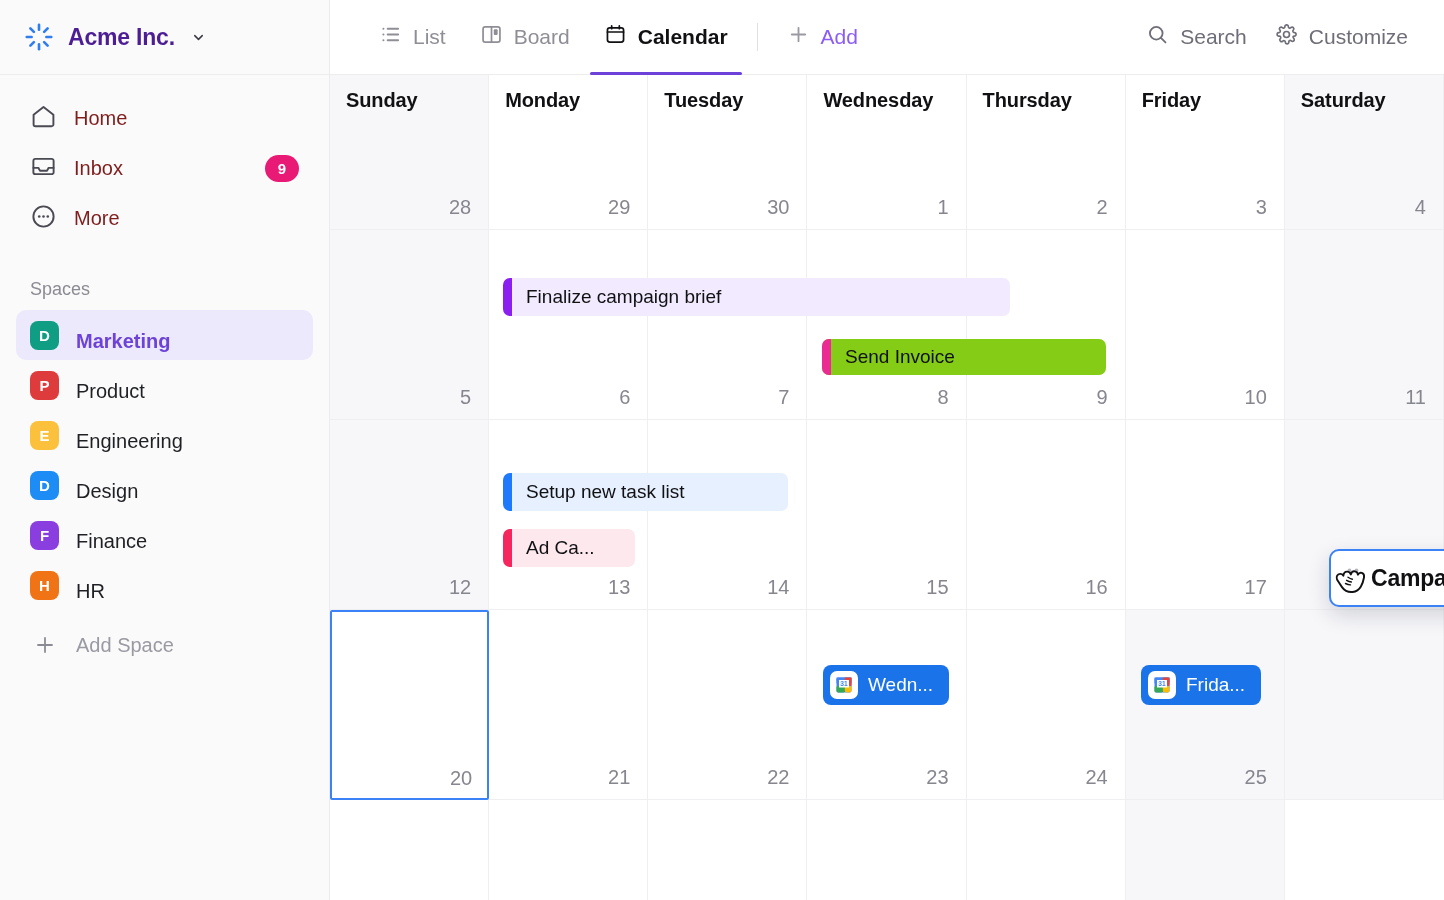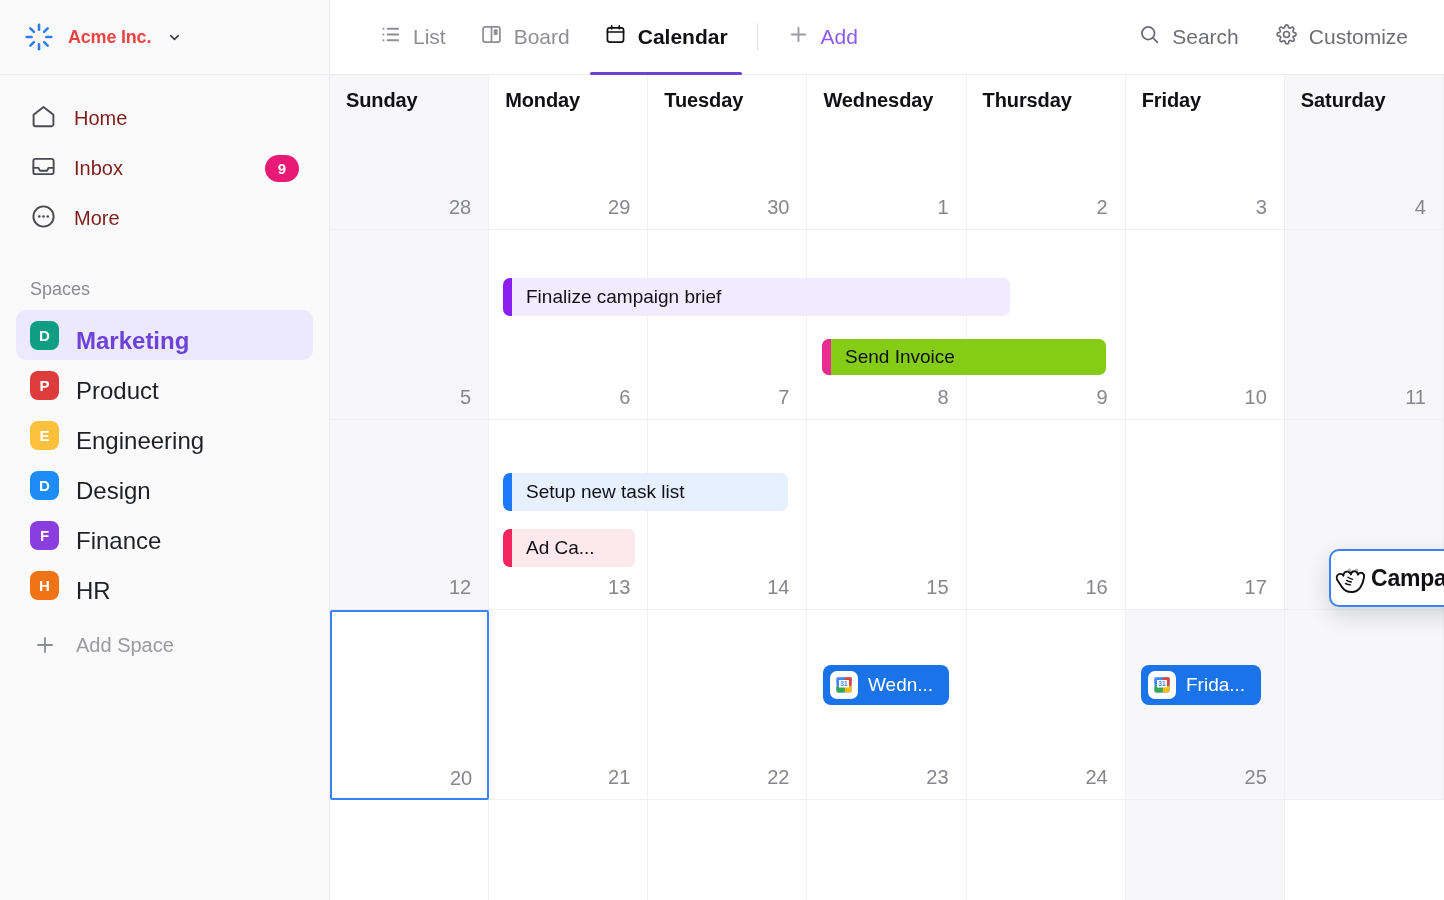--- a/index.html
+++ b/index.html
@@ -33,23 +33,23 @@
     height: 75px;
     flex: 0 0 75px;
     display: flex;
     align-items: center;
     gap: 14px;
     padding: 0 24px;
     border-bottom: 1px solid #ededed;
   }
   .ws-logo { width: 30px; height: 30px; flex: 0 0 30px; }
   .ws-name {
-    font-size: 18px;
+    font-size: 23px;
     font-weight: 700;
-    color: #ef4444;
+    color: #4c1d95;
     letter-spacing: -0.2px;
   }
   .ws-chevron { margin-left: 2px; display: flex; align-items: center; }
 
   .nav {
     padding: 18px 16px 0 16px;
   }
   .nav-item {
     height: 50px;
     display: flex;
@@ -104,21 +104,21 @@
     width: 29px; height: 29px;
     flex: 0 0 29px;
     border-radius: 8px;
     color: #ffffff;
     font-size: 15px;
     font-weight: 700;
     display: flex;
     align-items: center;
     justify-content: center;
   }
-  .space-label { font-size: 24px; color: #1f2024; margin-top: 12px; }
+  .space-label { font-size: 20px; color: #1f2024; margin-top: 12px; }
 
   .add-space {
     height: 50px;
     margin: 10px 16px 0 16px;
     display: flex;
     align-items: center;
     gap: 17px;
     padding: 0 14px;
     cursor: pointer;
   }
@@ -172,21 +172,21 @@
   .tab-sep {
     width: 1px; height: 28px;
     background: #e2e2e6;
     margin: 0 12px;
   }
   .tab.add { color: #8b5cf6; }
   .topbar-right {
     margin-left: auto;
     display: flex;
     align-items: flex-start;
-    gap: 8px;
+    gap: 0;
   }
   .top-action {
     display: flex;
     align-items: center;
     gap: 11px;
     padding: 9px 14px;
     border-radius: 8px;
     font-size: 21px;
     color: #6e6e78;
     cursor: pointer;

